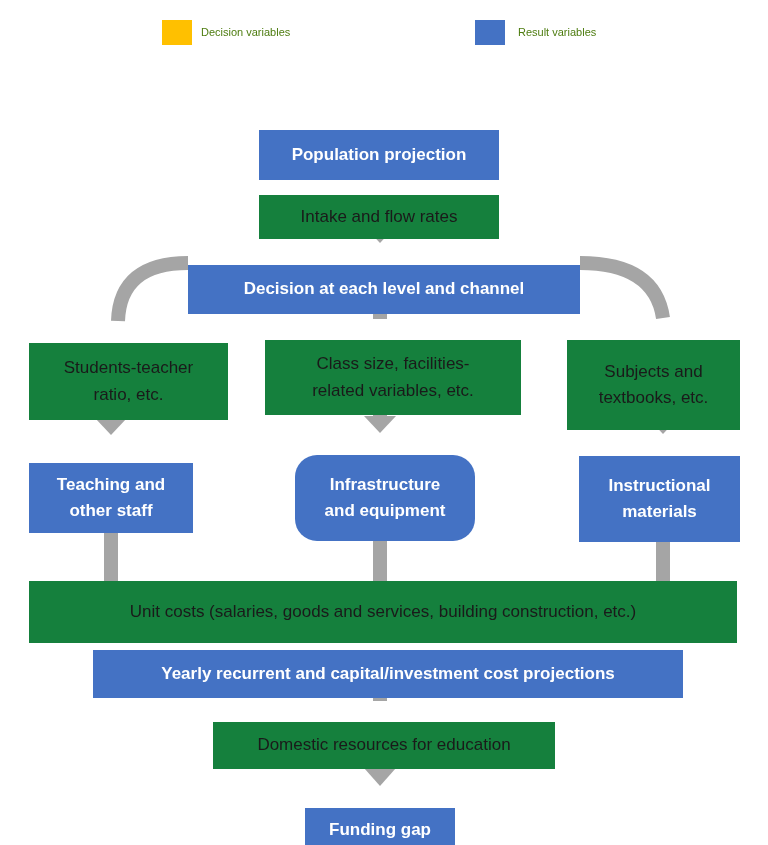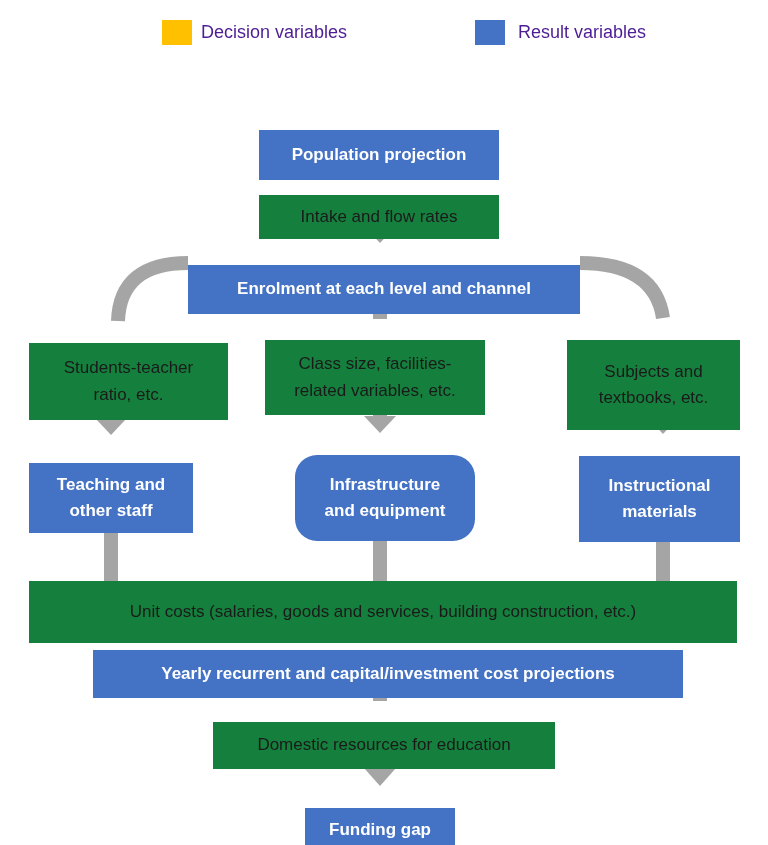--- a/index.html
+++ b/index.html
@@ -1,19 +1,19 @@
 <!DOCTYPE html>
 <html><head>
 <meta charset="utf-8">
 <style>
   html, body { margin: 0; padding: 0; background: #ffffff; }
   body { width: 768px; height: 845px; position: relative; overflow: hidden;
          font-family: "Liberation Sans", "DejaVu Sans", sans-serif; }
   .legend-swatch { position: absolute; width: 30px; height: 25px; }
-  .legend-label { position: absolute; font-size: 18px; color: #4c1d95; line-height: 25px; white-space: nowrap; text-align: center; }
+  .legend-label { position: absolute; font-size: 11px; color: #4d7c0f; line-height: 25px; white-space: nowrap; text-align: center; }
   .box { position: absolute; display: flex; align-items: center; justify-content: center;
          text-align: center; box-sizing: border-box; padding: 0 6px; line-height: 1.55; margin-top: 22px; }
   .box span { white-space: pre-line; }
   .decision { background: #15803d; color: #1a1a1a; font-size: 17px; }
   .result { background: #4472C4; color: #ffffff; font-size: 17px; font-weight: bold; }
   svg.connectors { position: absolute; left: 0; top: 0; }
 </style>
 </head>
 <body>
 
@@ -64,29 +64,29 @@
 
 <div class="box result" style="left:259px; top:108px; width:240px; height:50px;">
   <span>Population projection</span>
 </div>
 
 <div class="box decision" style="left:259px; top:173px; width:240px; height:44px;">
   <span>Intake and flow rates</span>
 </div>
 
 <div class="box result" style="left:188px; top:243px; width:392px; height:49px;">
-  <span>Enrolment at each level and channel</span>
+  <span>Decision at each level and channel</span>
 </div>
 
 <div class="box decision" style="left:29px; top:321px; width:199px; height:77px;">
   <span>Students-teacher
 ratio, etc.</span>
 </div>
 
-<div class="box decision" style="left:265px; top:318px; width:220px; height:75px;">
+<div class="box decision" style="left:265px; top:318px; width:256px; height:75px;">
   <span>Class size, facilities-
 related variables, etc.</span>
 </div>
 
 <div class="box decision" style="left:567px; top:318px; width:173px; height:90px;">
   <span>Subjects and
 textbooks, etc.</span>
 </div>
 
 <div class="box result" style="left:29px; top:441px; width:164px; height:70px;">

